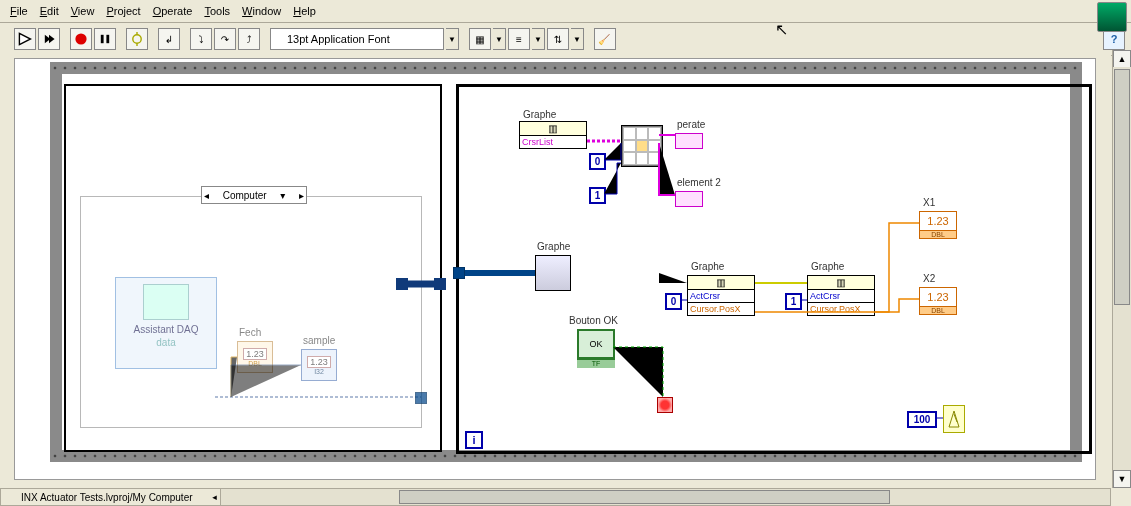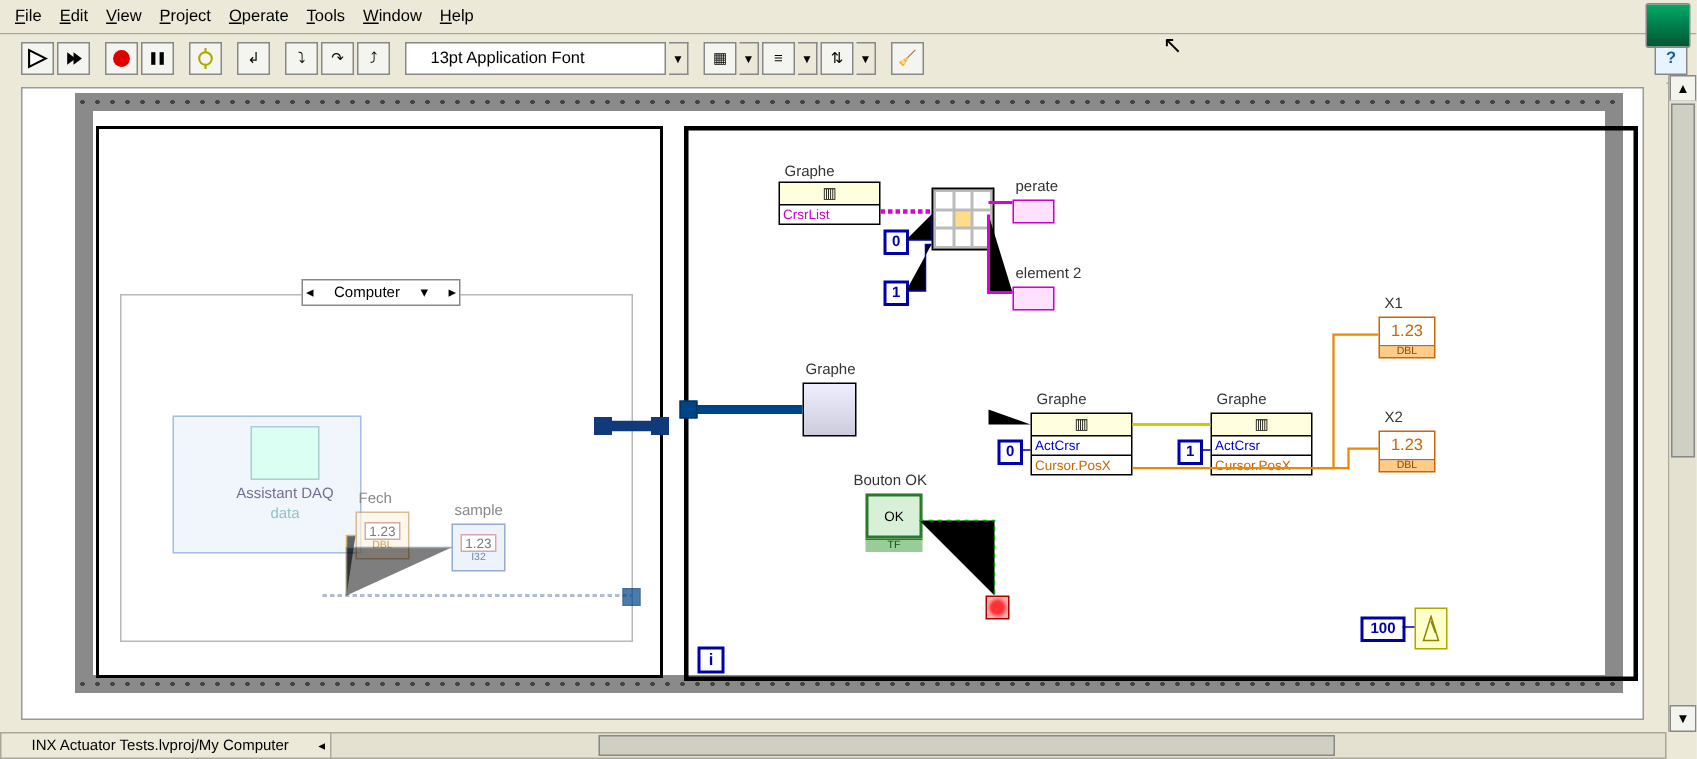--- a/index.html
+++ b/index.html
@@ -26,21 +26,21 @@
   .ring::before,.ring::after{content:"";position:absolute;left:-12px;right:-12px;height:12px;background-image:radial-gradient(circle,#444 1.5px,transparent 1.6px);background-size:10px 12px;background-repeat:repeat-x}
   .ring::before{top:-12px}
   .ring::after{bottom:-12px}
   
   .panel{position:absolute;border:2px solid #000}
   .panel.left{left:64px;top:34px;width:374px;height:364px}
   .panel.right{left:456px;top:34px;width:630px;height:364px;border-width:3px}
   
   .case{position:absolute;left:14px;top:110px;width:340px;height:230px;border:1px solid #b8b8b8}
   .case-hdr{position:absolute;left:120px;top:-11px;width:100px;height:16px;border:1px solid #888;background:#fff;display:flex;align-items:center;justify-content:space-between;padding:0 2px;font-size:10px}
-  .daq{position:absolute;left:34px;top:80px;width:100px;height:90px;border:1px solid #7aa6d8;background:#eaf3fb;opacity:.7;display:flex;flex-direction:column;align-items:center;justify-content:flex-start;font-size:10px;color:#4a6;padding-left:24px;}
+  .daq{position:absolute;left:34px;top:80px;width:100px;height:90px;border:1px solid #7aa6d8;background:#eaf3fb;opacity:.7;display:flex;flex-direction:column;align-items:center;justify-content:flex-start;font-size:10px;color:#4a6;}
   .daq .ico{width:44px;height:34px;margin-top:6px;background:#cfe;border:1px solid #8bb}
   .daq .lbl{color:#336;margin-top:4px}
   .daq .lbl2{color:#6aa;margin-top:2px}
   .ind{position:absolute;width:34px;height:30px;border:1px solid #caa26a;background:#fff4e0;display:flex;flex-direction:column;align-items:center;justify-content:center;font-size:9px;color:#a06000;opacity:.7}
   .ind .v{border:1px solid #b88;background:#fff;padding:0 2px;font-size:9px;color:#444}
   .indlbl{position:absolute;color:#888;font-size:10px}
   
   .node{position:absolute;border:1px solid #000;background:#fff;font-size:9px}
   .prop{width:66px}
   .prop .hd{background:#fff;border-bottom:1px solid #000;text-align:center;padding:1px 0;font-size:10px}

